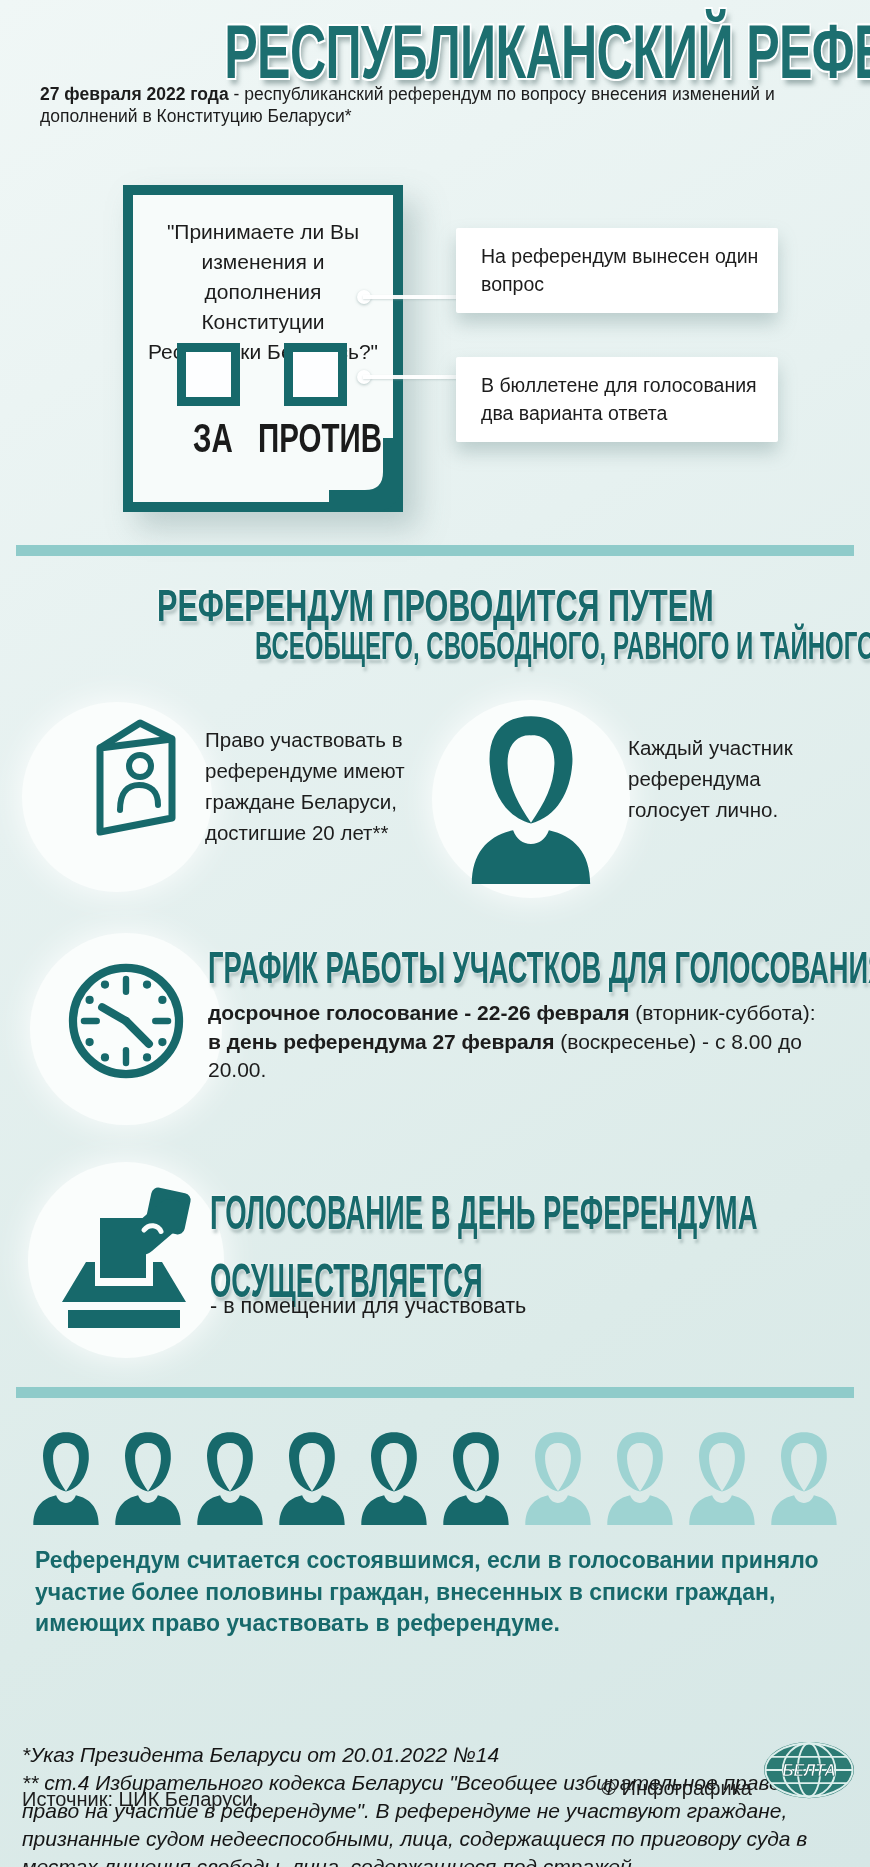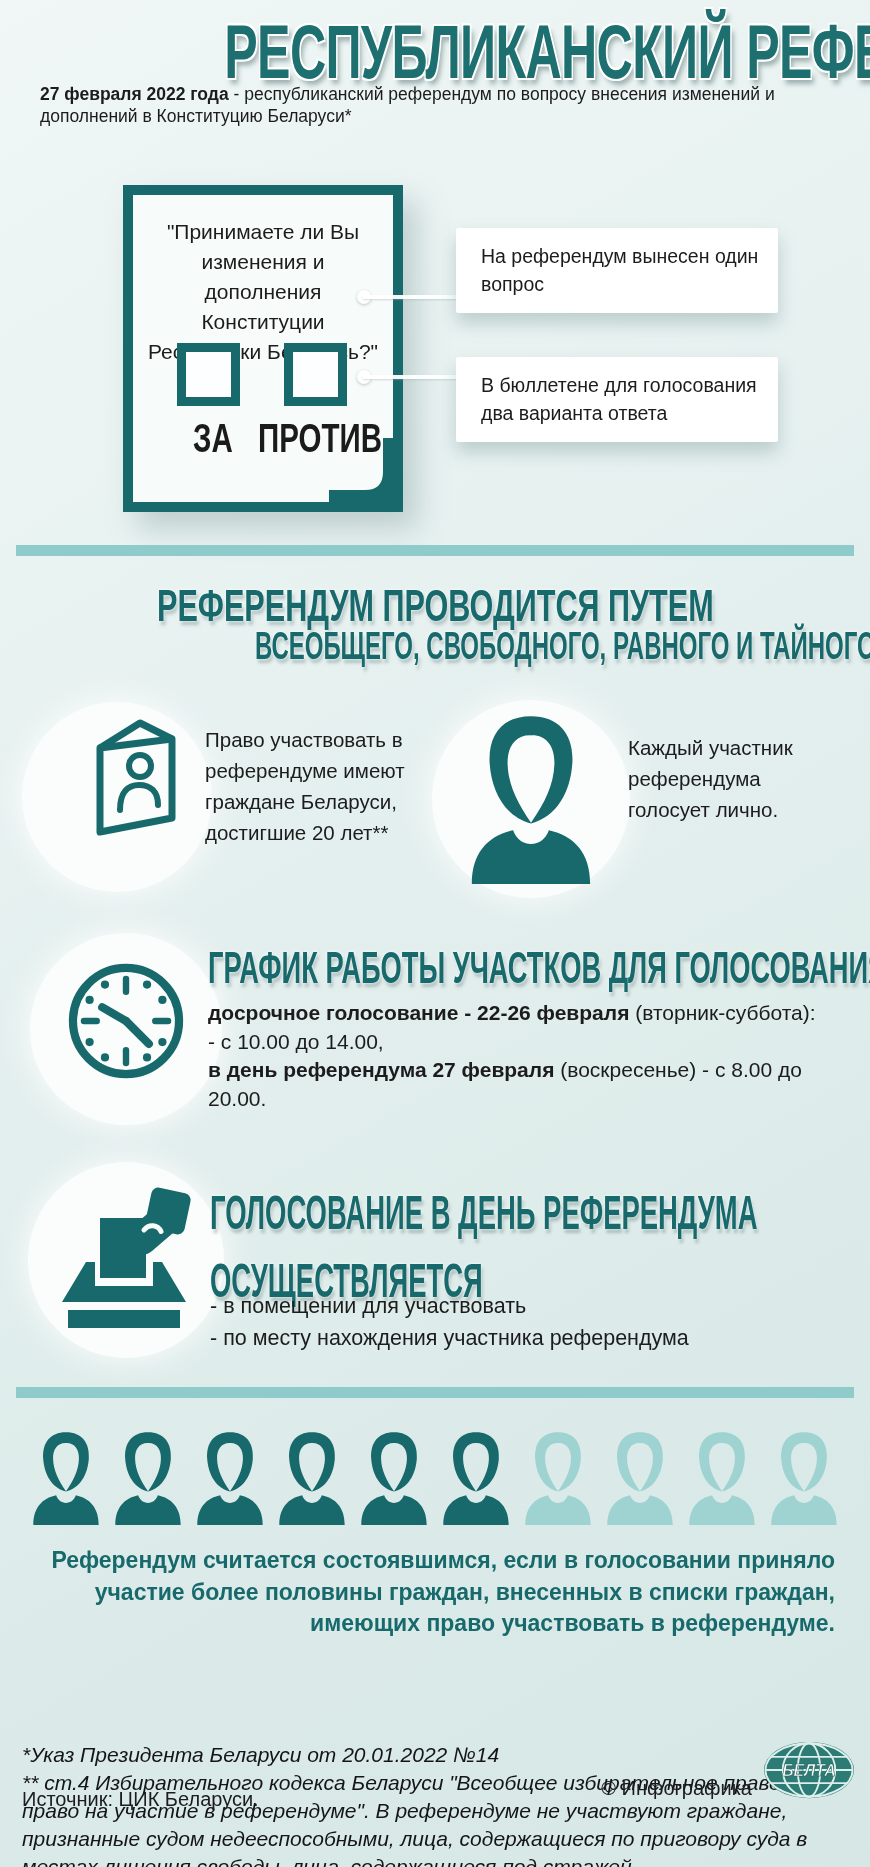--- a/index.html
+++ b/index.html
@@ -70,21 +70,21 @@
   
   .v-head{position:absolute;left:210px;top:1184px;color:var(--teal);line-height:56px;
     text-shadow:0 0 4px #fff,3px 4px 4px rgba(100,125,125,.4)}
   .v-head .cond{font-size:49px;font-weight:bold;transform:scaleX(.56)}
   .v-lines{position:absolute;left:210px;top:1291px;font-size:21.5px;line-height:31.5px}
   
   .voters{position:absolute;left:0;top:1430px;width:870px;display:flex;justify-content:center;gap:6px}
   .voter{width:76px;height:95px}
   .voter.dark{color:var(--teal)}.voter.light{color:var(--teal-light)}
   
-  .turnout{position:absolute;left:35px;top:1545px;width:800px;text-align:right;color:var(--teal);
+  .turnout{position:absolute;left:35px;top:1545px;width:800px;text-align:left;color:var(--teal);
     font-size:23px;font-weight:bold;line-height:31.5px}
   .footnotes{position:absolute;left:22px;top:1741px;width:832px;font-size:21px;font-style:italic;line-height:28px;color:#151515}
   .footer-src{position:absolute;left:22px;top:1788px;font-size:20px}
   .footer-right{position:absolute;right:14px;top:1740px;display:flex;align-items:flex-end;gap:10px}
   .footer-right .copy{font-size:20px}
   .belta{width:94px;height:60px}
 </style>
 </head>
 <body>
 
@@ -199,35 +199,33 @@
 
   <div class="circle c3"></div>
   <svg class="icon clock" viewBox="0 0 140 140">
       <use href="#sym-clock"></use>
     </svg>
   <div class="s-head">
     <span class="cond ol">ГРАФИК РАБОТЫ УЧАСТКОВ ДЛЯ ГОЛОСОВАНИЯ</span>
   </div>
   <div class="s-lines">
     <div><b>досрочное голосование - 22-26 февраля</b><span> (вторник-суббота):</span></div>
-    <div>- с 10.00 до 14.00,</div>
     <div><b>в день референдума 27 февраля</b><span> (воскресенье) - с 8.00 до 20.00.</span></div>
   </div>
 
   <div class="circle c4"></div>
   <svg class="icon ballotbox" viewBox="0 0 152 152">
       <use href="#sym-ballotbox"></use>
     </svg>
   <div class="v-head">
     <div><span class="cond ol">ГОЛОСОВАНИЕ В ДЕНЬ РЕФЕРЕНДУМА</span></div>
     <div><span class="cond ol">ОСУЩЕСТВЛЯЕТСЯ</span></div>
   </div>
   <div class="v-lines">
     <div>- в помещении для участвовать</div>
-    <div>- по месту нахождения участника референдума</div>
   </div>
 
   <div class="divider d2"></div>
 
   <div class="voters">
       <svg viewBox="0 0 100 125" class="voter dark">
         <use href="#sym-person"></use>
       </svg>
       <svg viewBox="0 0 100 125" class="voter dark">
         <use href="#sym-person"></use>

